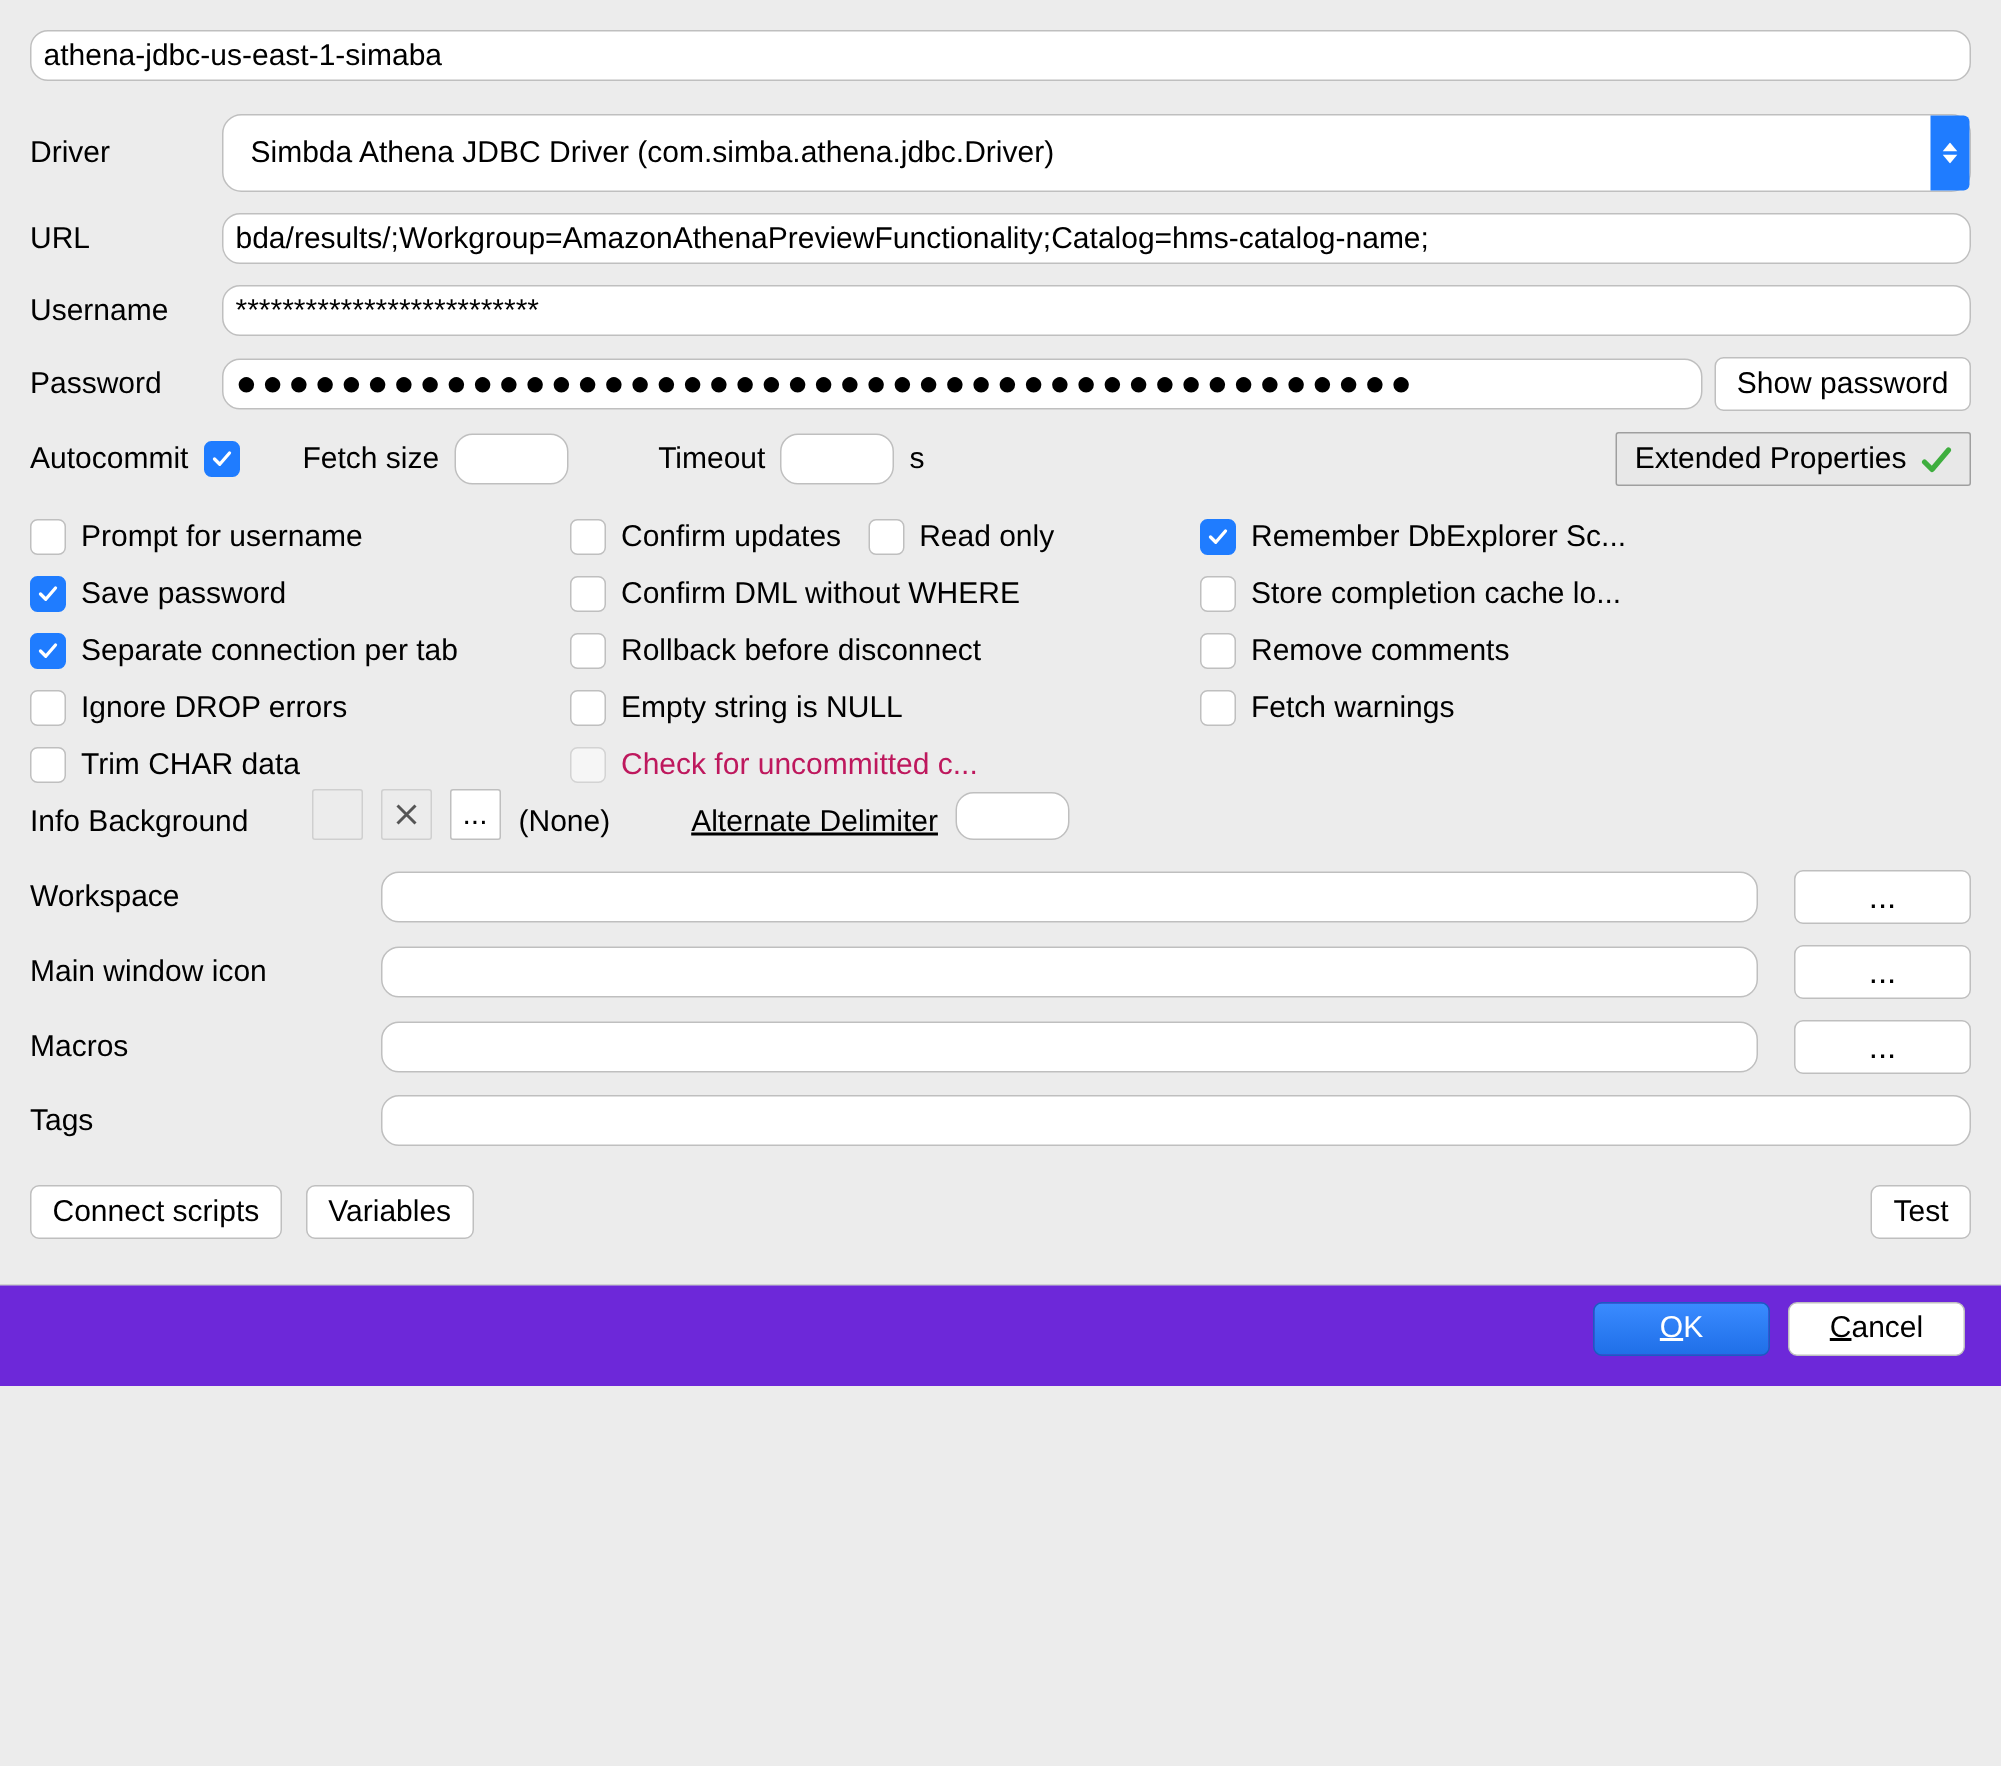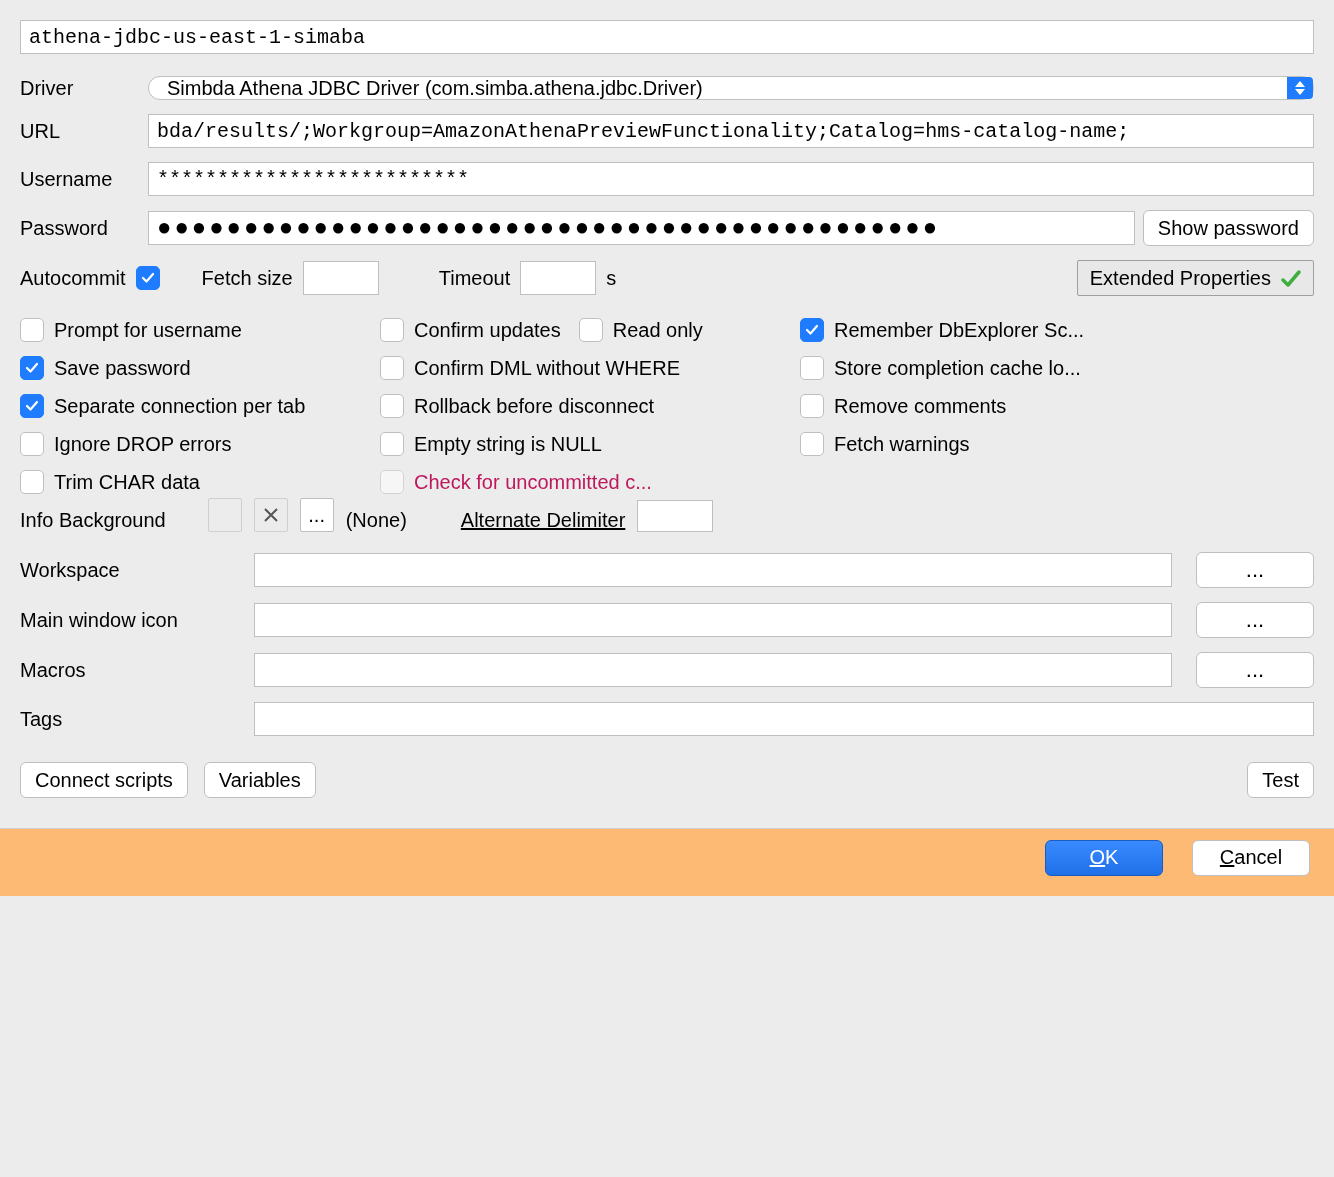--- a/index.html
+++ b/index.html
@@ -23,39 +23,39 @@
   }
   .row-top { margin-bottom: 22px; }
   .label {
     flex: 0 0 120px;
     white-space: nowrap;
   }
   input[type=text], input[type=password], .text-input {
     height: 34px;
     border: 1px solid #bfbfbf;
     background: #fff;
-    font-family: Liberation Mono, monospace;
+    font-family: Liberation Sans, sans-serif;
     font-size: 20px;
     padding: 2px 8px;
-    border-radius: 0;
+    border-radius: 12px;
   }
   .title-input {
     width: 100%;
     height: 40px;
     font-size: 22px;
     padding-left: 10px;
   }
   .driver-select {
     flex: 1;
     display: flex;
     align-items: center;
     background: #fff;
     border: 1px solid #bfbfbf;
     border-radius: 13px;
-    height: 24px;
+    height: 52px;
     position: relative;
   }
   .driver-select span.value {
     flex: 1;
     padding-left: 18px;
   }
   .select-caret {
     width: 26px;
     height: 100%;
     background: #1f7cff;
@@ -195,26 +195,26 @@
     cursor: pointer;
   }
   .bottom-btn-row {
     display: flex;
     gap: 16px;
     margin-top: 26px;
     margin-bottom: 30px;
   }
   .footer {
     border-top: 1px solid #d0d0d0;
-    background: #fdba74;
+    background: #6d28d9;
     display: flex;
     justify-content: flex-end;
     align-items: center;
     padding: 8px 24px 18px 24px;
-    gap: 29px;
+    gap: 12px;
     height: 68px;
   }
   .footer .btn {
     width: 118px;
   }
   .btn-primary {
     background: linear-gradient(#3a8bff, #1f6fe8);
     color: #fff;
     border: 1px solid #1a5cc2;
   }

